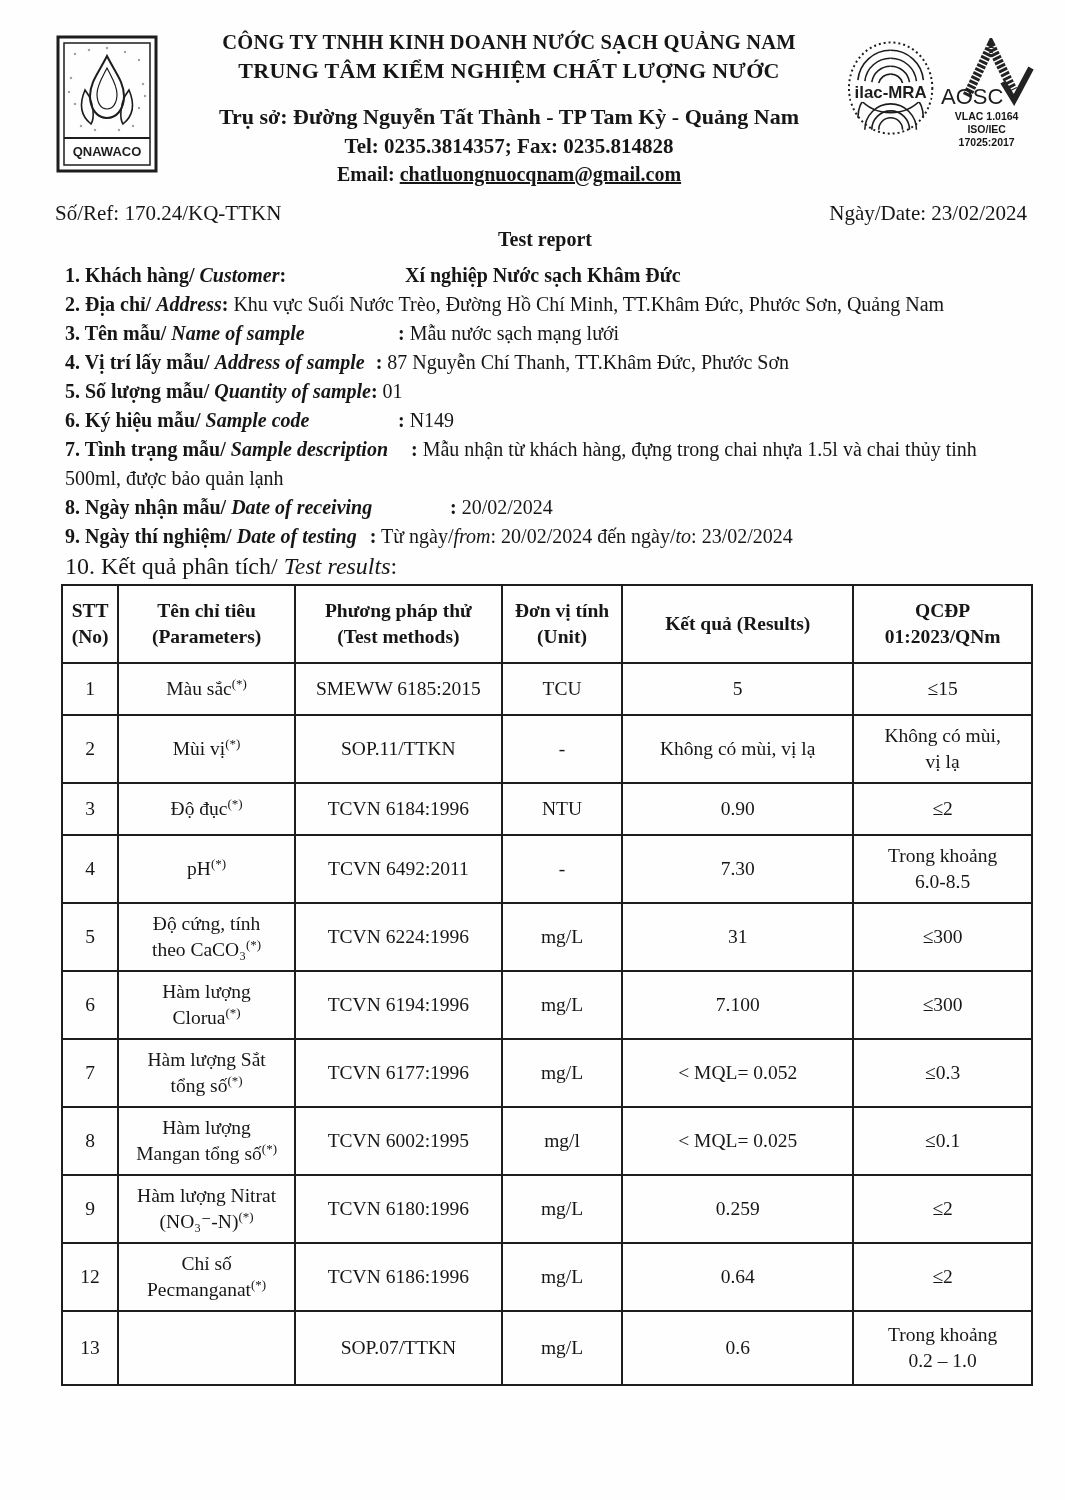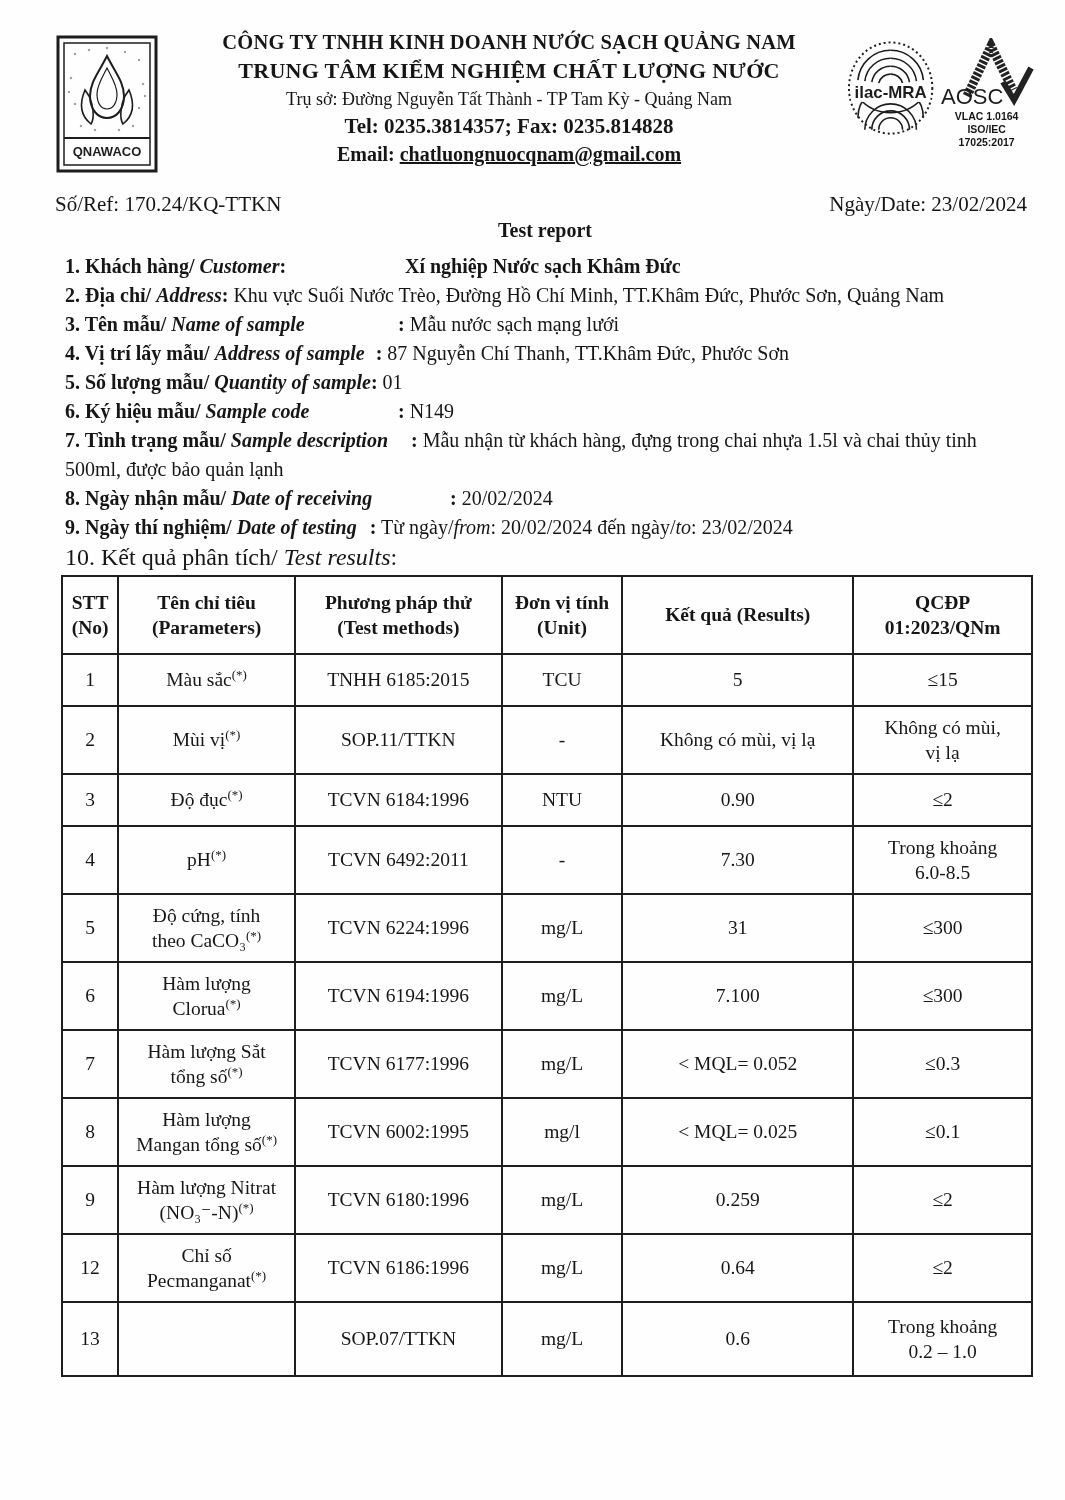--- a/index.html
+++ b/index.html
@@ -9,21 +9,21 @@
     font-family:"Liberation Serif","DejaVu Serif",serif;
     padding:26px 30px 0 55px;overflow:hidden;
   }
   
   .hdr{display:flex;align-items:flex-start;}
   .hdr-logo{width:118px;flex:0 0 auto;padding-top:8px;}
   .hdr-center{flex:1 1 auto;text-align:center;line-height:1.22;padding:4px 0 0 0;}
   .hdr-right{flex:0 0 auto;width:190px;display:flex;align-items:flex-start;padding-top:12px;}
   .co-name{font-weight:bold;font-size:20.5px;letter-spacing:.2px;}
   .ctr-name{font-weight:bold;font-size:22px;margin-top:3px;letter-spacing:.3px;}
-  .hq{font-weight:normal;font-size:18px;margin-top:4px;}
+  .hq{font-weight:bold;font-size:22px;margin-top:19px;}
   .telfax{font-weight:bold;font-size:21px;margin-top:3px;}
   .email-line{font-weight:bold;font-size:20px;margin-top:3px;}
   .email-line .addr{text-decoration:underline;}
   .aosc-block{text-align:center;margin-left:2px;}
   .aosc-sub{font-family:"Liberation Sans","DejaVu Sans",sans-serif;font-weight:bold;font-size:10.5px;line-height:1.25;}
   
   .refrow{display:flex;justify-content:space-between;font-size:21px;margin-top:14px;padding-right:8px;}
   
   .title{text-align:center;font-weight:bold;font-size:23px;margin-top:6px;letter-spacing:.3px;}
   .subtitle{text-align:center;font-weight:bold;font-size:20px;margin-top:2px;}
@@ -219,21 +219,21 @@
       <th>Đơn vị tính
 (Unit)</th>
       <th>Kết quả (Results)</th>
       <th>QCĐP
 01:2023/QNm</th>
     </tr>
 
     <tr class="h50">
       <td>1</td>
       <td><span>Màu sắc</span><span class="mk">(*)</span></td>
-      <td>TNHH 6185:2015</td>
+      <td>SMEWW 6185:2015</td>
       <td>TCU</td>
       <td>5</td>
       <td>≤15</td>
     </tr>
 
     <tr class="h66">
       <td>2</td>
       <td><span>Mùi vị</span><span class="mk">(*)</span></td>
       <td>SOP.11/TTKN</td>
       <td>-</td>

